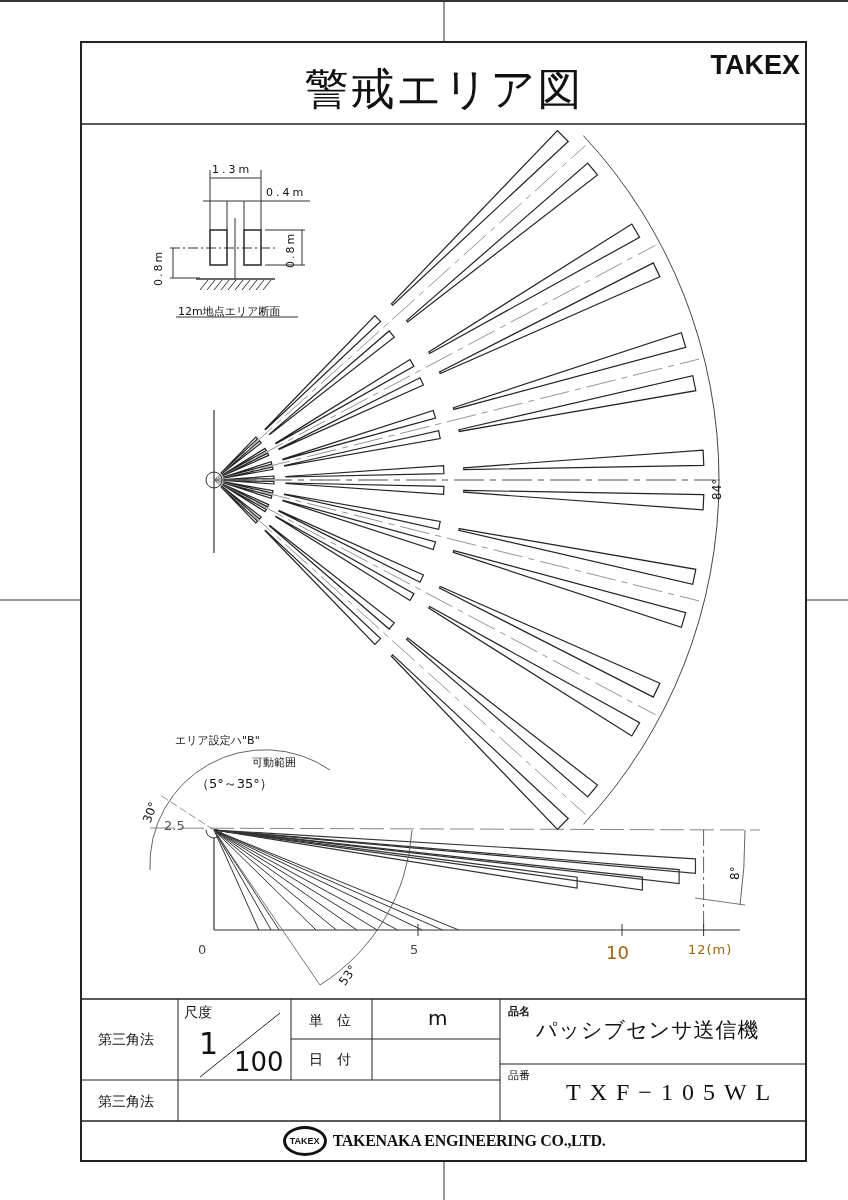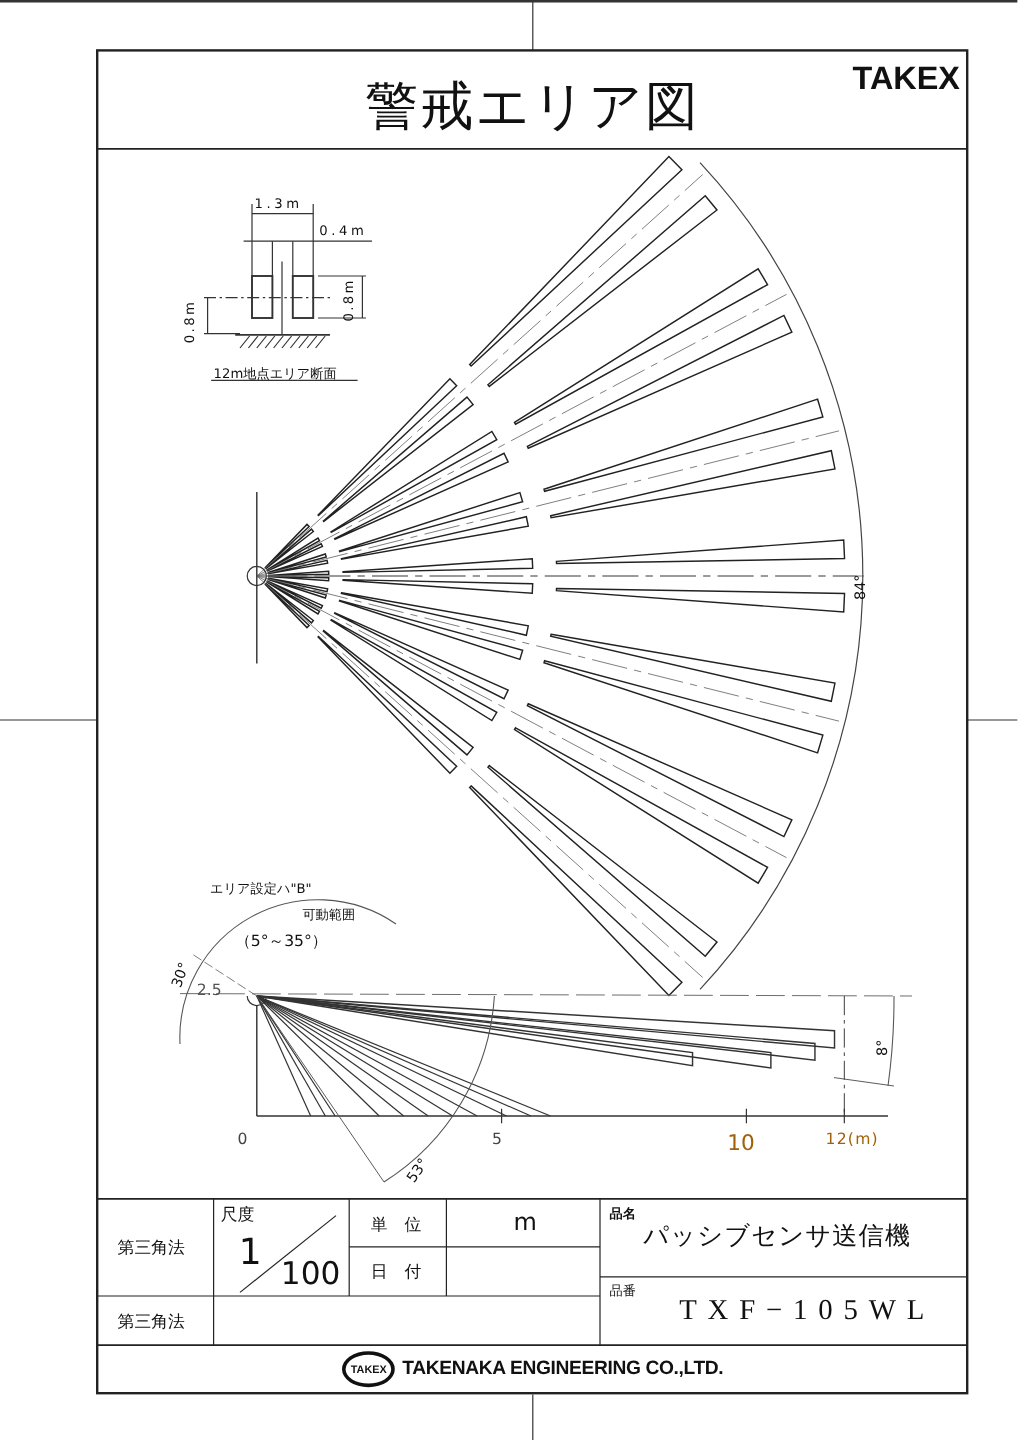--- a/index.html
+++ b/index.html
@@ -3,21 +3,21 @@
 <meta charset="utf-8">
 <style>
   html,body{margin:0;padding:0;background:#fff;}
   body{width:848px;height:1200px;position:relative;overflow:hidden;font-family:"DejaVu Sans",sans-serif;color:#111;}
   #sheet{position:absolute;left:0;top:0;width:848px;height:1200px;}
   .title{position:absolute;left:82px;top:44px;width:724px;height:64px;text-align:center;font-size:44px;line-height:90px;letter-spacing:2px;}
   .brand{position:absolute;right:48px;top:50px;font-family:"Liberation Sans",sans-serif;font-weight:bold;font-size:27px;letter-spacing:0px;}
   .tb{position:absolute;font-size:14px;}
   .footer{position:absolute;left:82px;top:1122px;width:724px;height:38px;display:flex;align-items:center;justify-content:center;gap:6px;}
   .footer .logo{width:44px;height:30px;border:3px solid #111;border-radius:50%;display:flex;align-items:center;justify-content:center;font-family:"Liberation Sans",sans-serif;font-weight:bold;font-size:9px;box-sizing:border-box;}
-  .footer .company{font-family:Liberation Sans, sans-serif;font-weight:bold;font-size:16px;letter-spacing:-0.3px;}
+  .footer .company{font-family:Liberation Serif, serif;font-weight:bold;font-size:16px;letter-spacing:-0.3px;}
 </style>
 </head>
 <body>
 
 <svg id="sheet" width="848" height="1200" viewBox="0 0 848 1200">
 
   <line x1="0" y1="1" x2="848" y2="1" stroke="#333" stroke-width="2"></line>
   <line x1="444" y1="0" x2="444" y2="42" stroke="#333" stroke-width="1"></line>
   <line x1="444" y1="1162" x2="444" y2="1200" stroke="#333" stroke-width="1"></line>
   <line x1="0" y1="600" x2="80" y2="600" stroke="#333" stroke-width="1"></line>

